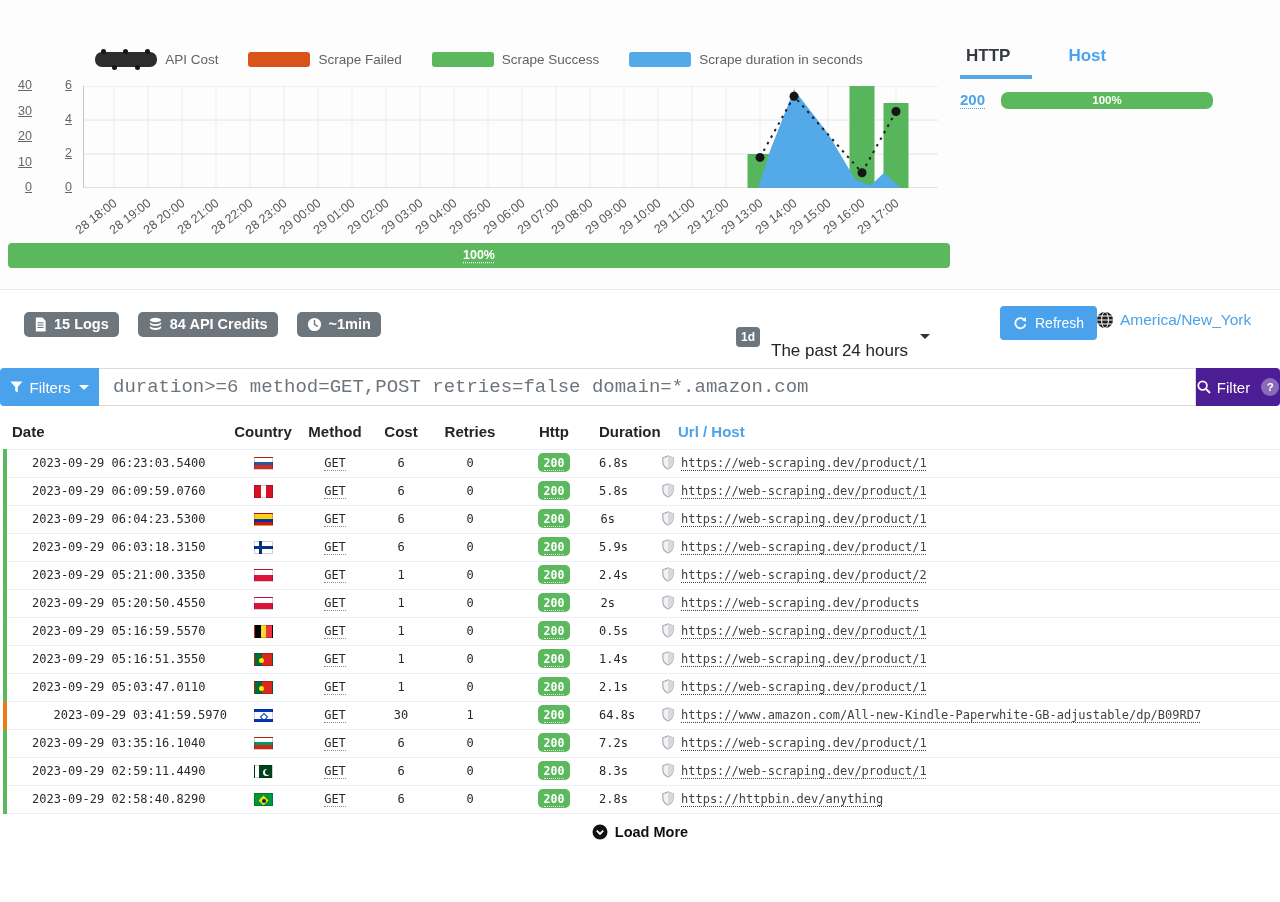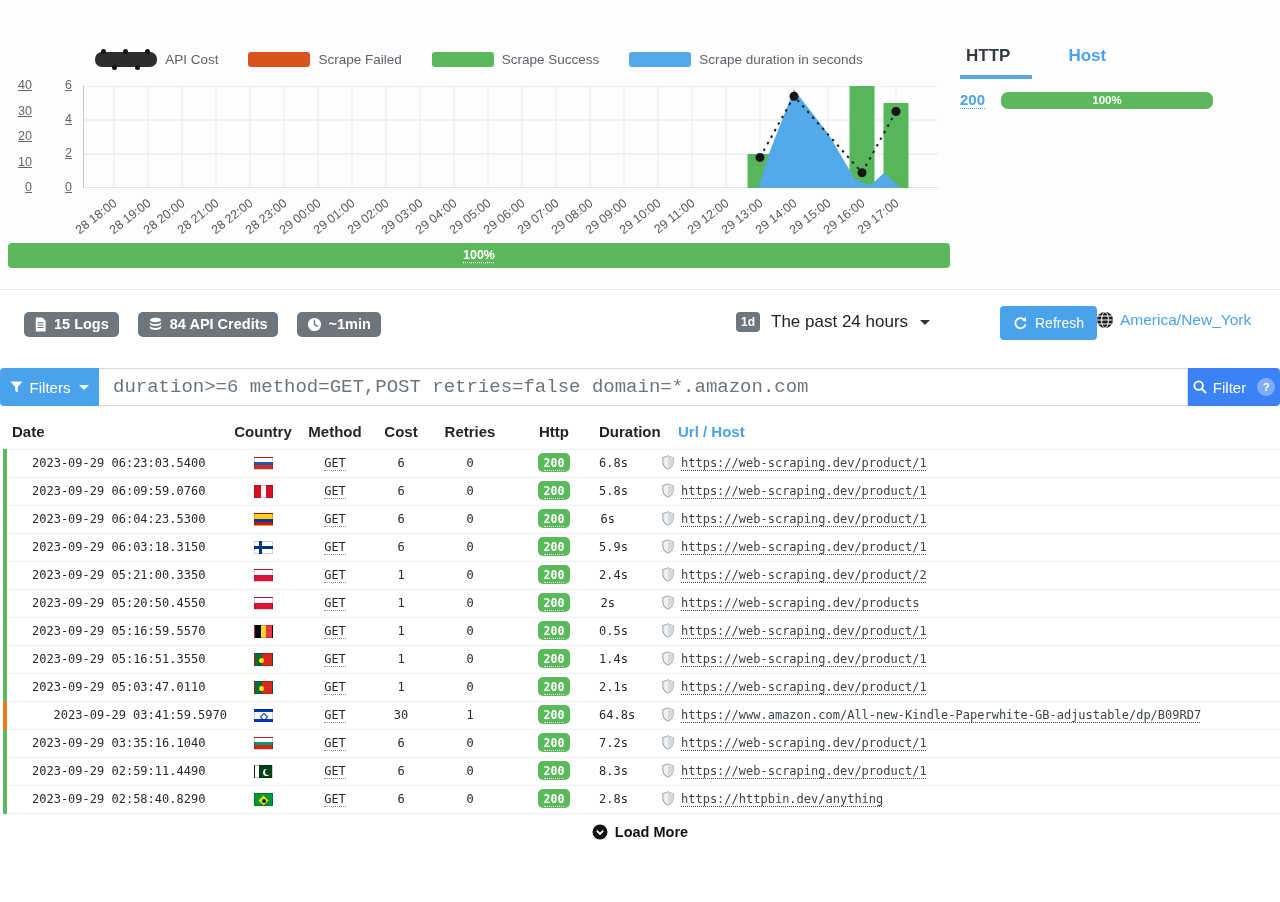--- a/index.html
+++ b/index.html
@@ -31,31 +31,31 @@
   .side-tab.inactive { color:#4aa3ec; }
   .status-row { margin-top:12px; display:flex; align-items:center; gap:16px; }
   .status-link { color:#4aa3ec; font-weight:bold; font-size:15px; border-bottom:1px dotted #4aa3ec; cursor:pointer; }
   .status-bar { width:212px; height:17px; background:#5cb85c; border-radius:7px; color:#fff; font-size:11.5px; font-weight:bold; text-align:center; line-height:17px; }
   
   .stats-row { position:relative; height:60px; }
   .badges { position:absolute; left:24px; top:22px; display:flex; gap:19px; }
   .stat-badge { background:#6d757d; color:#fff; border-radius:5px; padding:4px 10px 5px; font-size:14.5px; font-weight:bold; display:flex; align-items:center; gap:7px; white-space:nowrap; }
   .range-group { position:absolute; left:736px; top:22px; display:flex; align-items:center; cursor:pointer; }
   .range-badge { background:#6d757d; color:#fff; font-size:12px; font-weight:bold; border-radius:4px; padding:3px 5px; }
-  .range-label { margin-left:11px; font-size:17px; color:#212529; }
+  .range-label { margin-left:11px; font-size:17px; color:#212529;margin-top:29px; }
   .caret-down { margin-left:12px; width:0; height:0; border-left:5px solid transparent; border-right:5px solid transparent; border-top:5.5px solid #333; display:inline-block; }
   .refresh-btn { position:absolute; left:1000px; top:16px; height:34px; padding:0 13px; background:#4aa2ec; border:none; border-radius:4px; color:#fff; font-size:14px; font-family:inherit; display:flex; align-items:center; gap:7px; cursor:pointer; }
   .tz-group { position:absolute; left:1096px; top:21px; display:flex; align-items:center; gap:6px; cursor:pointer; }
   .tz-link { color:#4aa3ec; font-size:15.5px; text-decoration:none; }
   
   .filter-bar { margin-top:18px; height:38px; display:flex; }
   .filters-btn { width:99px; background:#4aa2ec; border:none; border-radius:4px 0 0 4px; color:#fff; font-size:15px; font-family:inherit; display:flex; align-items:center; justify-content:center; gap:7px; cursor:pointer; }
   .filters-btn .caret-down { border-top-color:#fff; margin-left:2px; }
   .filter-input { flex:1; border:1px solid #d8dcdf; border-left:none; padding:0 14px; font-size:19px; color:#6c757d; font-family:Liberation Mono, monospace; outline:none; }
-  .filter-right { width:92px; background:#3b82f6; border-radius:0 4px 4px 0; display:flex; align-items:center; justify-content:center; gap:11px; }
+  .filter-right { width:84px; background:#4c1d95; border-radius:0 4px 4px 0; display:flex; align-items:center; justify-content:center; gap:11px; }
   .filter-go { background:none; border:none; color:#fff; font-size:15px; font-family:inherit; display:flex; align-items:center; gap:6px; cursor:pointer; padding:0; }
   .help-circle { width:18px; height:18px; border-radius:50%; background:rgba(255,255,255,.35); color:#fff; font-size:11.5px; font-weight:bold; display:flex; align-items:center; justify-content:center; cursor:pointer; }
   
   table.log-table { width:1277px; margin:12px 0 0 3px; border-collapse:collapse; table-layout:fixed; }
   .log-table th { font-size:15px; font-weight:bold; color:#212529; padding:5px 0 9px; text-align:center; white-space:nowrap;margin-left:32px; }
   .log-table th.h-date { text-align:left; padding-left:7px; }
   .log-table th.h-duration { text-align:right; }
   .log-table th.h-url { text-align:left; padding-left:19px; color:#4aa3ec; cursor:pointer; }
   .log-table td { border-top:1px solid #edf0f2; font-family:"DejaVu Sans Mono", monospace; font-size:12px; height:27px; line-height:27px; padding:0; color:#24292e; white-space:nowrap; overflow:hidden; text-align:center; }
   .log-table tr:last-child td { border-bottom:1px solid #edf0f2; }

